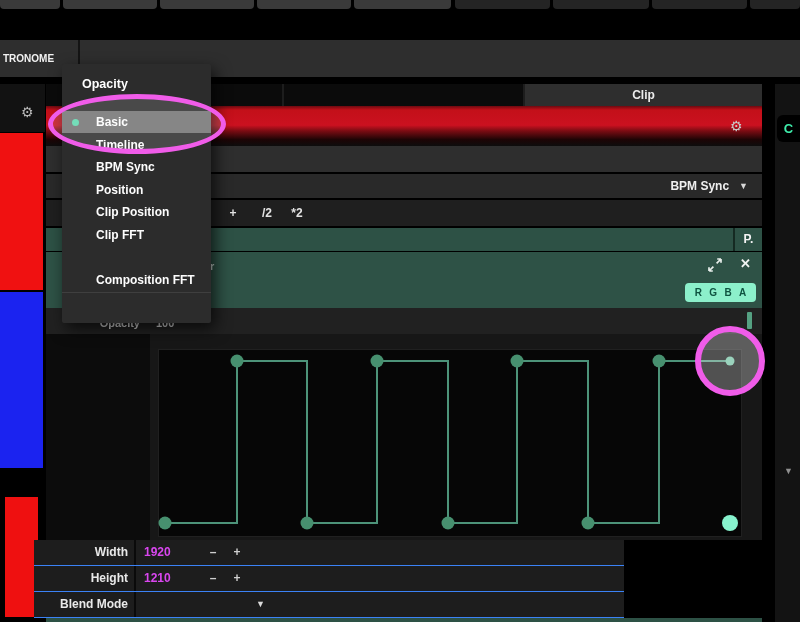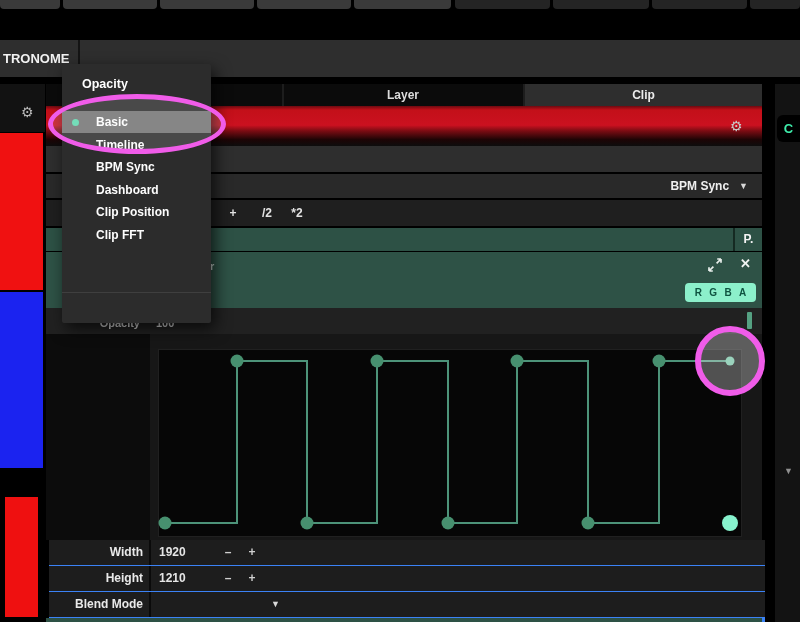--- a/index.html
+++ b/index.html
@@ -7,21 +7,21 @@
        font-family:"Liberation Sans",sans-serif;color:#e8e8e8;-webkit-font-smoothing:antialiased;}
   .abs{position:absolute;}
 
   
   .tcell{position:absolute;top:0;height:9px;border-radius:0 0 4px 4px;}
   .tcell.light{background:#3a3a3a;}
   .tcell.dark{background:#242424;}
 
   
   #metro-bar{left:0;top:40px;width:800px;height:37px;background:#2e2e2e;}
-  #metro-label{left:3px;top:40px;height:37px;line-height:37px;font-size:13px;font-weight:bold;color:#f2f2f2;}
+  #metro-label{left:3px;top:40px;height:37px;line-height:37px;font-size:10px;font-weight:bold;color:#f2f2f2;}
   #metro-div{left:78px;top:40px;width:2px;height:37px;background:#141414;}
 
   
   #rail-head{left:0;top:84px;width:45px;height:48px;background:#121212;}
   #rail-gear{left:21px;top:105px;font-size:14px;color:#b9b9b9;line-height:14px;}
   #clip-red-1{left:0;top:133px;width:43px;height:157px;background:#f01111;}
   #clip-blue{left:0;top:292px;width:43px;height:176px;background:#1b23f0;}
   #clip-red-2{left:5px;top:497px;width:33px;height:120px;background:#ef1010;}
 
   
@@ -68,25 +68,25 @@
   #strip-value{position:absolute;left:110px;top:0;line-height:30px;font-weight:bold;font-size:11px;color:#d8d8d8;}
   #strip-handle{position:absolute;left:701px;top:4px;width:5px;height:17px;background:#55a182;border-radius:1px;}
 
   
   #graph-left{left:46px;top:334px;width:104px;height:206px;background:#0c0c0c;}
   #graph-panel{left:150px;top:334px;width:612px;height:206px;background:#171717;}
   #plot{left:158px;top:349px;width:584px;height:188px;background:#060606;box-shadow:inset 0 0 0 1px #202020;}
   #env-svg{left:150px;top:333px;z-index:10;}
 
   
-  .prow{left:49px;width:716px;height:25px;background:#1d1d1d;border-bottom:6px solid #3b82f6;}
+  .prow{left:34px;width:590px;height:25px;background:#1d1d1d;border-bottom:1px solid #3b82f6;}
   .plabel{position:absolute;left:0;top:0;width:94px;text-align:right;line-height:25px;
           font-weight:bold;font-size:12px;color:#e9e9e9;}
   .pdiv{position:absolute;left:100px;top:0;width:2px;height:25px;background:#0a0a0a;}
-  .pvalue{position:absolute;left:110px;top:0;line-height:25px;font-weight:bold;font-size:12px;color:#e5e5e5;}
+  .pvalue{position:absolute;left:110px;top:0;line-height:25px;font-weight:bold;font-size:12px;color:#d946ef;}
   .stepper{position:absolute;top:0;transform:translateX(-50%);line-height:25px;font-weight:bold;
            font-size:12px;color:#cfcfcf;}
   .pcaret{position:absolute;top:0;line-height:25px;font-size:9px;color:#dadada;}
   #bottom-green{left:46px;top:618px;width:716px;height:4px;background:#2d5145;}
 
   
   #right-panel{left:775px;top:84px;width:25px;height:538px;background:#131313;}
   #c-button{left:777px;top:115px;width:23px;height:27px;background:#000;border-radius:6px 0 0 6px;
             text-align:center;line-height:27px;font-weight:bold;font-size:13px;color:#3fedab;}
   #right-caret{left:784px;top:466px;font-size:9px;color:#8f8f8f;}
@@ -128,21 +128,20 @@
 
 <div class="abs" id="rail-head"></div>
 <div class="abs" id="rail-gear">⚙</div>
 <div class="abs" id="clip-red-1"></div>
 <div class="abs" id="clip-blue"></div>
 <div class="abs" id="clip-red-2"></div>
 
 <div class="abs" id="tab-row">
   <div class="tabdiv" style="left:236px"></div>
   <div class="tabdiv" style="left:477px"></div>
-  <div id="tab-layer">Layer</div>
   <div id="tab-clip">Clip</div>
 </div>
 
 <div class="abs" id="opacity-bar"></div>
 <div class="abs" id="opacity-gear">⚙</div>
 
 <div class="abs" id="row-empty"></div>
 <div class="abs" id="row-sync">
   <span id="sync-value">BPM Sync</span>
   <span id="sync-caret">▼</span>
@@ -226,24 +225,27 @@
       <span class="mi-dot"></span>
       <span class="mi-label">Basic</span>
     </div>
     <div class="menu-item" style="top: 69.5px;">
       <span class="mi-label">Timeline</span>
     </div>
     <div class="menu-item" style="top: 92px;">
       <span class="mi-label">BPM Sync</span>
     </div>
     <div class="menu-item" style="top: 114.5px;">
-      <span class="mi-label">Dashboard</span>
+      <span class="mi-label">Position</span>
     </div>
     <div class="menu-item" style="top: 159.5px;">
       <span class="mi-label">Clip FFT</span>
     </div>
     <div class="menu-item" style="top: 137px;">
       <span class="mi-label">Clip Position</span>
     </div>
+    <div class="menu-item" style="top: 204.5px;">
+      <span class="mi-label">Composition FFT</span>
+    </div>
   </div>
 
 <div class="abs" id="annot-ellipse"></div>
 <div class="abs" id="annot-circle"></div>
 
 </body></html>

